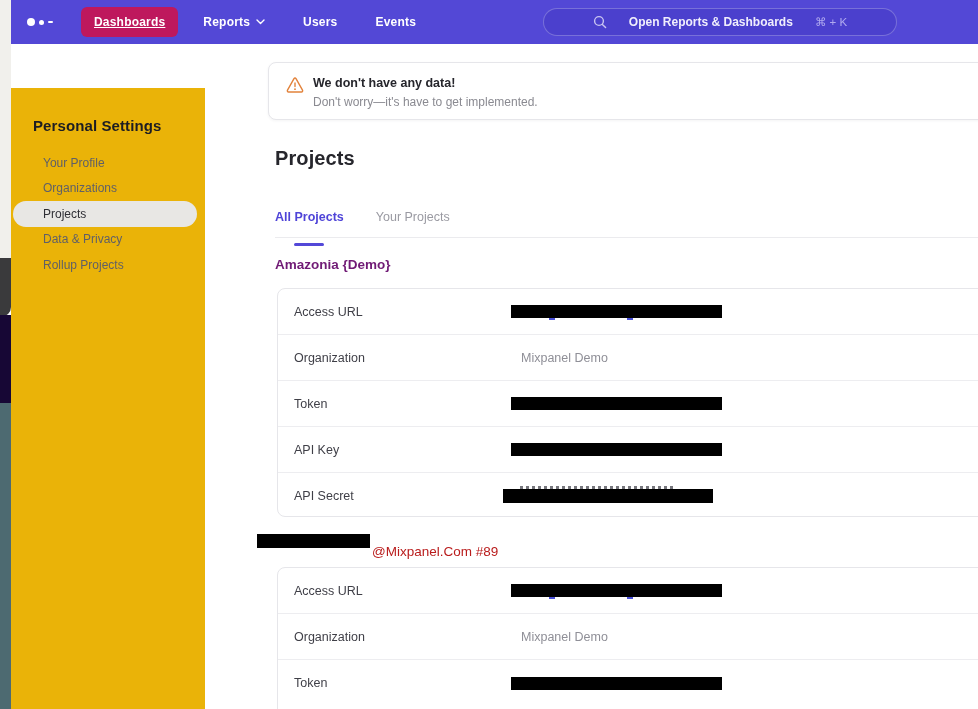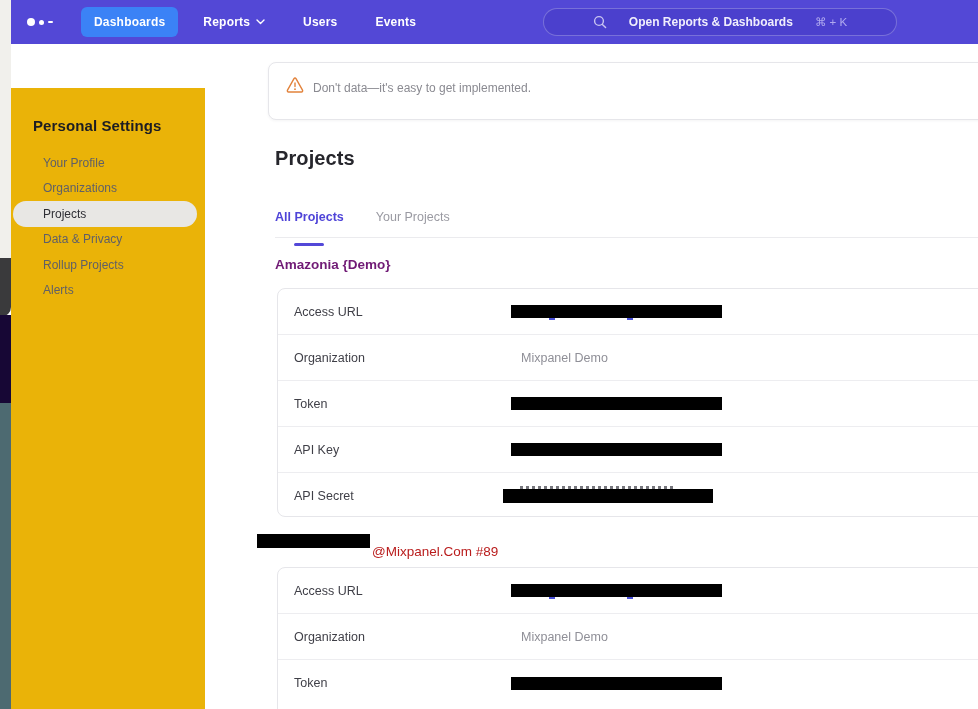--- a/index.html
+++ b/index.html
@@ -16,21 +16,21 @@
   
   .topnav { position:absolute; left:11px; top:0; width:967px; height:44px;
     background:#5348d6; display:flex; align-items:center; }
   .logo { display:flex; align-items:center; gap:4px; margin-left:16px; margin-right:28px; }
   .logo .d1 { width:8px; height:8px; border-radius:50%; background:#fff; }
   .logo .d2 { width:5px; height:5px; border-radius:50%; background:#fff; }
   .logo .d3 { width:5px; height:2px; border-radius:2px; background:#fff; }
   .nav-item { color:#fff; font-size:12px; font-weight:600; letter-spacing:.2px;
     padding:8px 13px; border-radius:6px; margin-right:12px; display:flex; align-items:center; gap:6px;
     cursor:pointer; white-space:nowrap; }
-  .nav-item.active { background:#3b82f6; }
+  .nav-item.active { background:#be185d;text-decoration:underline; }
   .nav-search { position:absolute; left:532px; top:8px; width:354px; height:28px;
     background:#4b40cd; border:1px solid rgba(255,255,255,0.25); border-radius:15px;
     display:flex; align-items:center; justify-content:center; gap:22px; cursor:pointer; }
   .nav-search .stext { color:#f0eefc; font-size:12px; font-weight:600; }
   .nav-search .skey { color:#b0a9ef; font-size:11.5px; font-weight:500; }
 
   
   .sidebar { position:absolute; left:11px; top:44px; width:194px; height:665px;
     background:#eab308;margin-top:44px; }
   .sb-title { font-size:15px; font-weight:700; color:#1d1d23; margin:29px 0 16px 22px;
@@ -143,35 +143,33 @@
   <div class="sb-item active">
     <span class="pill"></span>
     <span class="lbl">Projects</span>
   </div>
   <div class="sb-item">
     <span class="lbl">Data &amp; Privacy</span>
   </div>
   <div class="sb-item">
     <span class="lbl">Rollup Projects</span>
   </div>
-  <div class="sb-item">
-    <span class="lbl">Alerts</span>
-  </div>
 </div>
 
 <div class="main">
 
   <div class="alert">
     <svg width="18" height="17" viewBox="0 0 18 17" style="margin-top:1px;">
       <path d="M8 1.6 L1.5 13.2 a1.2 1.2 0 0 0 1 1.8 h13 a1.2 1.2 0 0 0 1-1.8 L10 1.6 a1.2 1.2 0 0 0 -2 0 Z" fill="none" stroke="#e2823b" stroke-width="1.4" stroke-linejoin="round"></path>
       <line x1="9" y1="6" x2="9" y2="9.6" stroke="#e2823b" stroke-width="1.4" stroke-linecap="round"></line>
       <circle cx="9" cy="12.2" r="0.9" fill="#e2823b"></circle>
     </svg>
     <div class="alert-texts">
-      <div class="alert-sub">Don't data—it's easy to get implemented.</div>
+      <div class="alert-title">We don't have any data!</div>
+      <div class="alert-sub">Don't worry—it's have to get implemented.</div>
     </div>
   </div>
 
   <div class="h1">Projects</div>
 
   <div class="tabs">
     <div class="tab active">
       <span>All Projects</span>
       <span class="underline"></span>
     </div>

